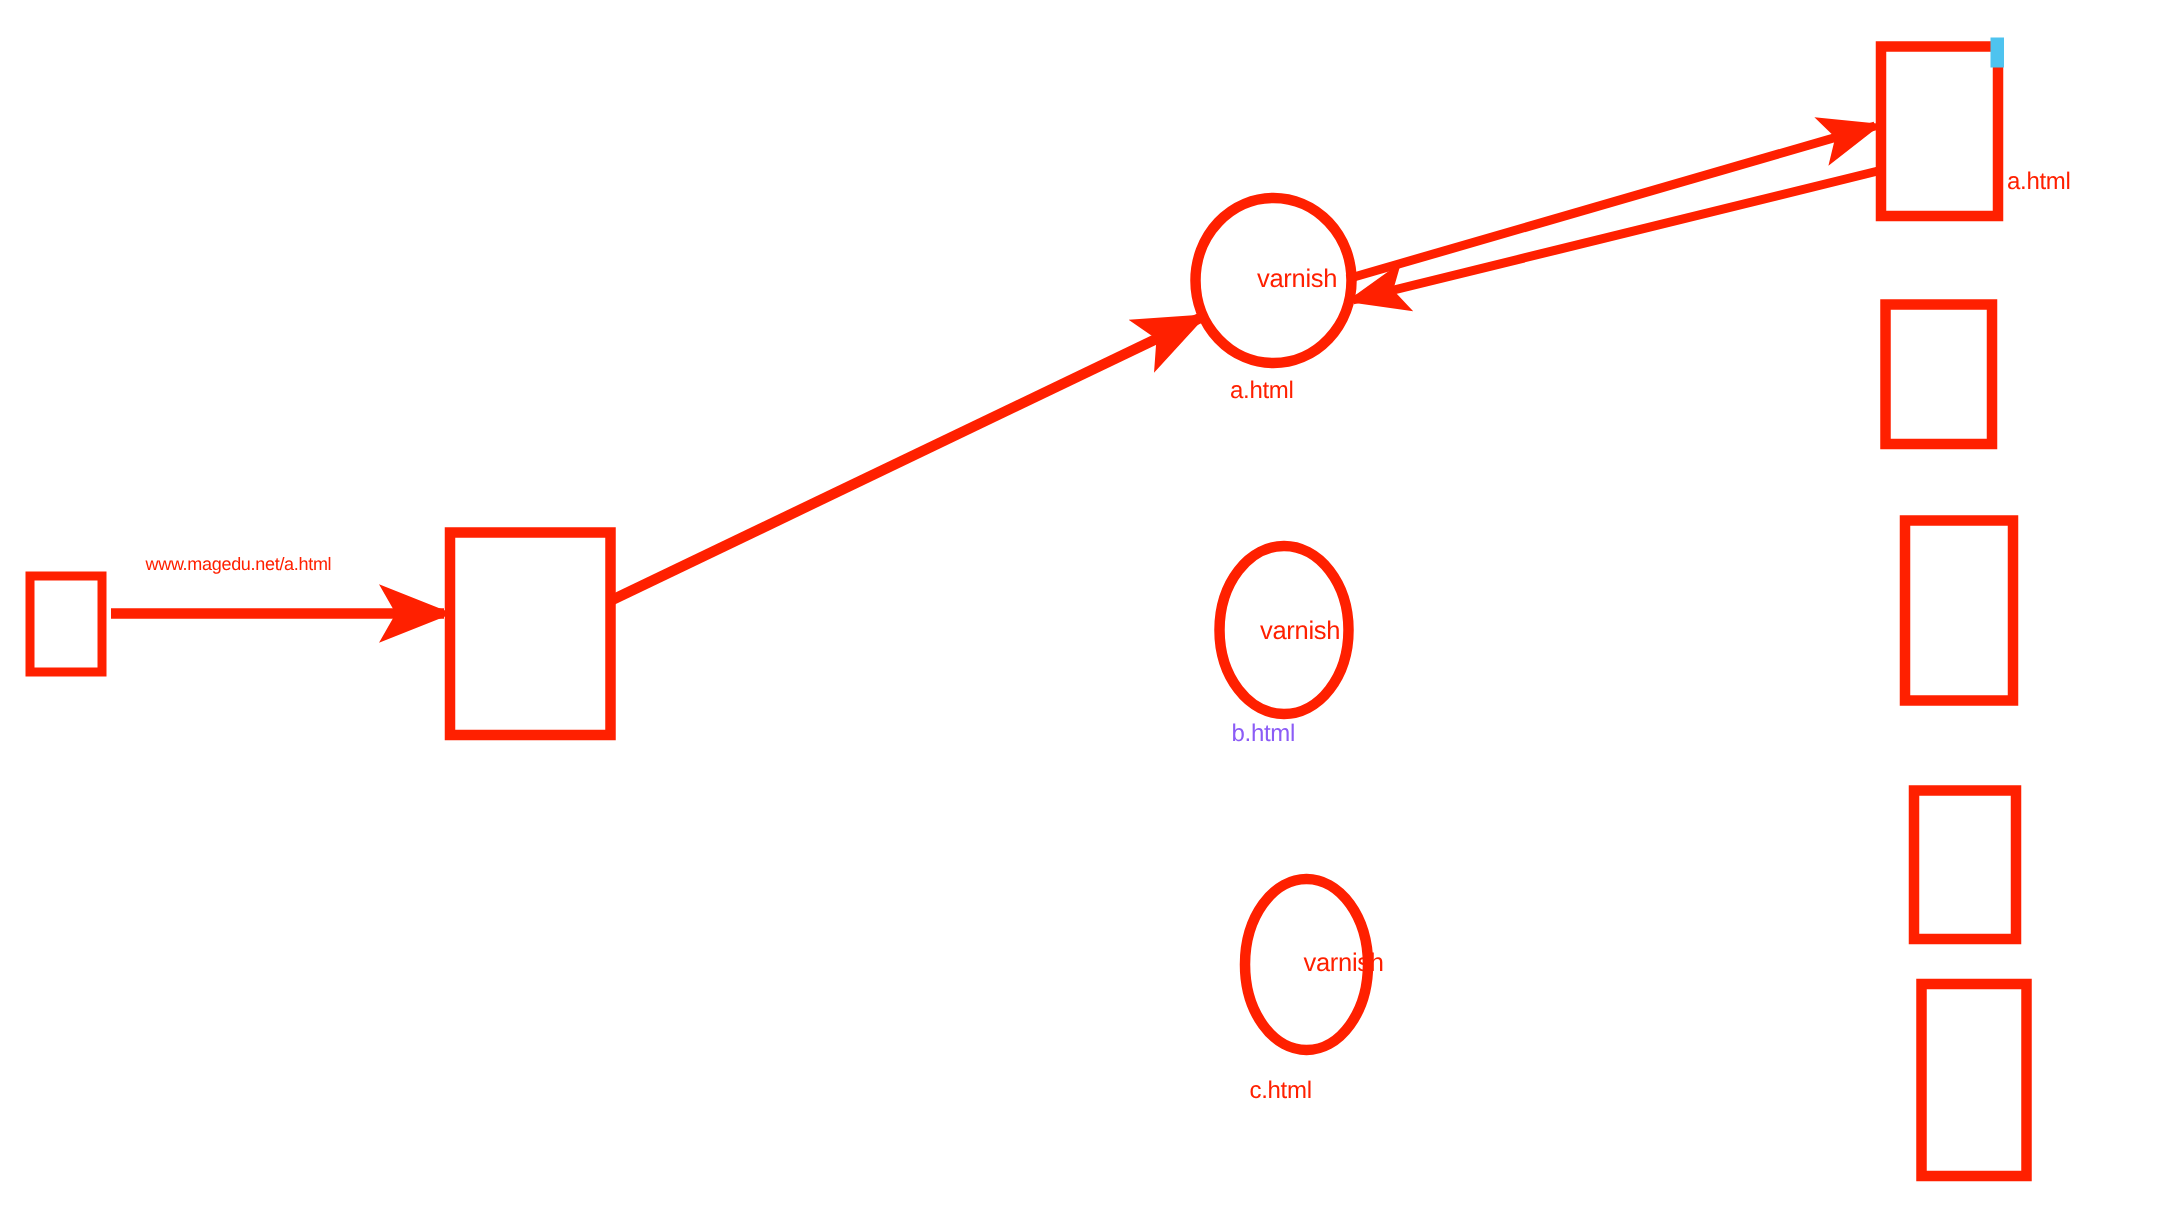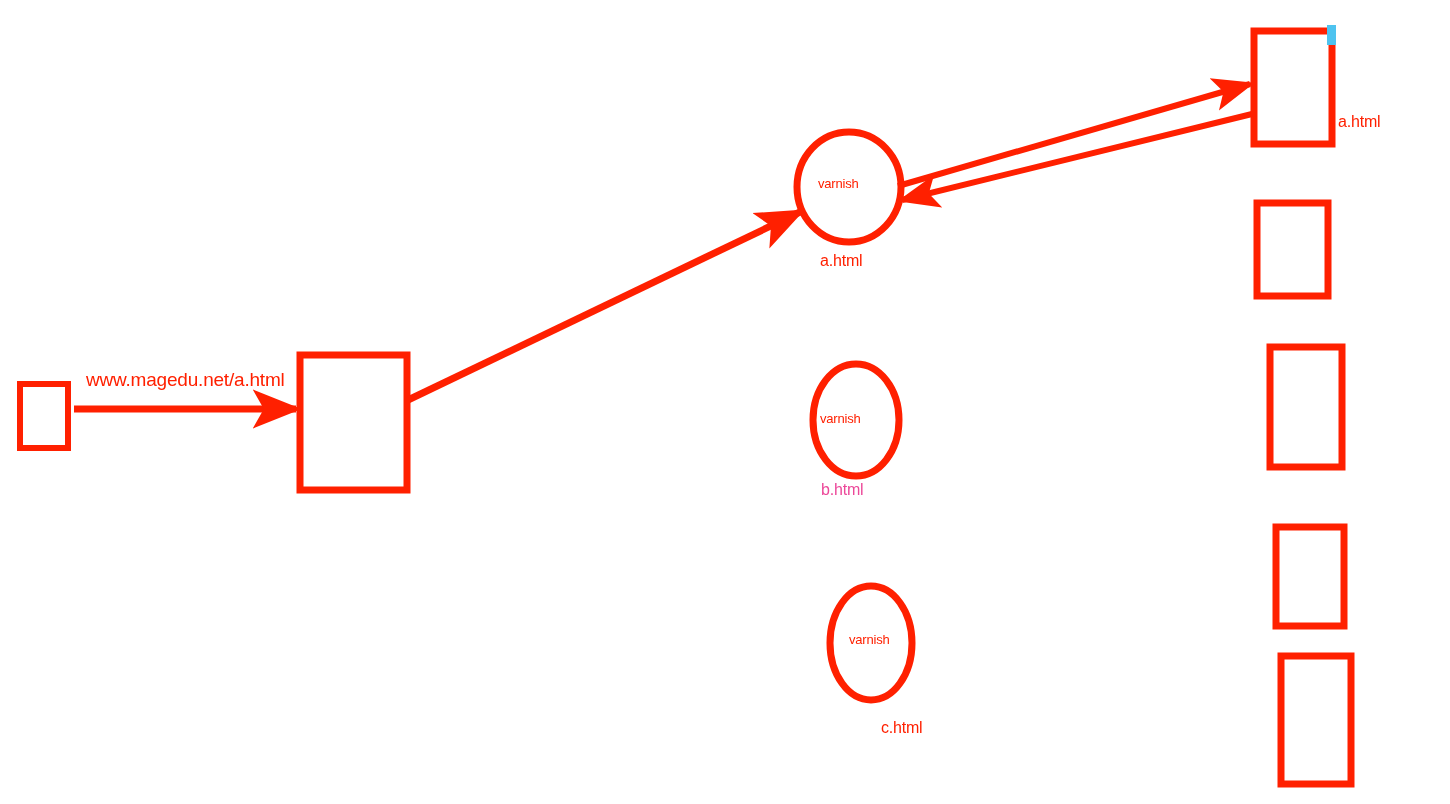--- a/index.html
+++ b/index.html
@@ -30,27 +30,29 @@
   .node-label {
     position: absolute;
     font-family: "Liberation Sans", sans-serif;
     font-weight: normal;
     color: #ff2000;
     white-space: nowrap;
     line-height: 1;
     letter-spacing: -0.2px;
   }
   .label-inner {
-    font-size: 13px;
+    font-size: 17px;
+    margin-left: 20px;
   }
   .label-under {
     font-size: 16px;
   }
   .label-edge {
-    font-size: 19px;
+    font-size: 12px;
+    margin-left: 11px;
   }
   .label-side {
     font-size: 16px;
   }
 </style>
 </head>
 <body>
 
 <div id="diagram-root" style="background: rgb(255, 255, 255);">
 
@@ -85,20 +87,20 @@
 
     <rect id="svg-accent-mark" fill="#4ec3ef" x="1327" y="25" width="9" height="20"></rect>
   </svg>
 
   <div class="node-label label-edge" id="lbl-request" style="left: 86px; top: 370px; color: rgb(255, 32, 0);">www.magedu.net/a.html</div>
 
   <div class="node-label label-inner" id="lbl-cache-inner-0" style="left: 818px; top: 177px; color: rgb(255, 32, 0);">varnish</div>
   <div class="node-label label-under" id="lbl-cache-under-0" style="left: 820px; top: 253px; color: rgb(255, 32, 0);">a.html</div>
 
   <div class="node-label label-inner" id="lbl-cache-inner-1" style="left: 820px; top: 412px; color: rgb(255, 32, 0);">varnish</div>
-  <div class="node-label label-under" id="lbl-cache-under-1" style="left: 821px; top: 482px; color: #ec4899;">b.html</div>
+  <div class="node-label label-under" id="lbl-cache-under-1" style="left: 821px; top: 482px; color: #8b5cf6;">b.html</div>
 
   <div class="node-label label-inner" id="lbl-cache-inner-2" style="left: 849px; top: 633px; color: rgb(255, 32, 0);">varnish</div>
-  <div class="node-label label-under" id="lbl-cache-under-2" style="left: 833px; top: 720px; color: rgb(255, 32, 0); margin-left: 48px;">c.html</div>
+  <div class="node-label label-under" id="lbl-cache-under-2" style="left: 833px; top: 720px; color: rgb(255, 32, 0);">c.html</div>
 
   <div class="node-label label-side" id="lbl-backend-0" style="left: 1338px; top: 114px; color: rgb(255, 32, 0);">a.html</div>
 
 </div>
 
 </body></html>

